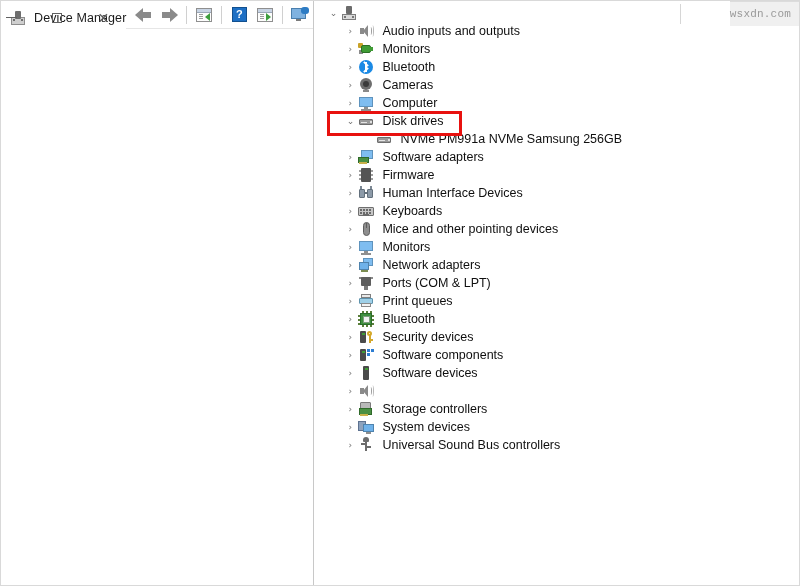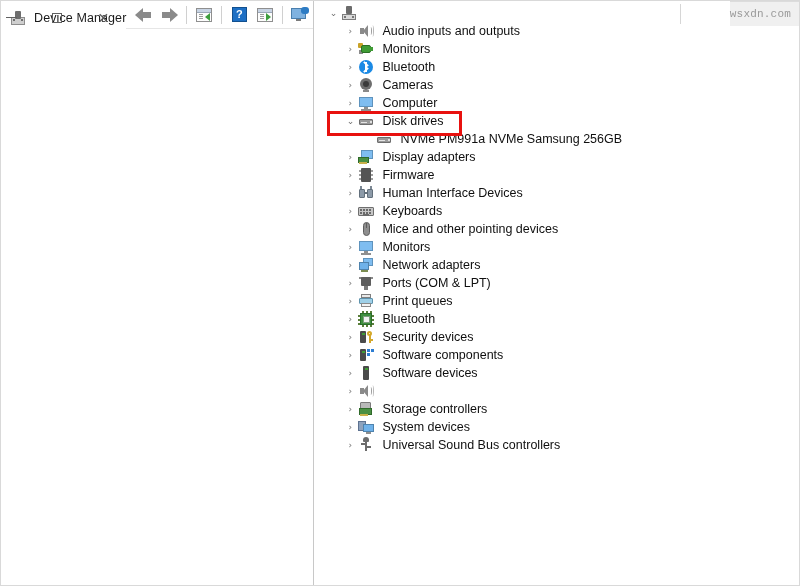--- a/index.html
+++ b/index.html
@@ -612,21 +612,21 @@
         <span class="label">NVMe PM991a NVMe Samsung 256GB</span>
       </div>
 
       <div class="row level1">
         <span class="expander">›</span>
         <span class="ico i-dispadp">
           <span class="sh scr"></span>
             <span class="sh card"></span>
             <span class="sh conn"></span>
         </span>
-        <span class="label">Display adapters</span>
+        <span class="label">Software adapters</span>
       </div>
 
       <div class="row level1">
         <span class="expander">›</span>
         <span class="ico i-fw">
           <span class="sh chip"></span>
           <span class="sh pin pl py1"></span>
             <span class="sh pin pl py2"></span>
             <span class="sh pin pl py3"></span>
           <span class="sh pin pr py1"></span>

